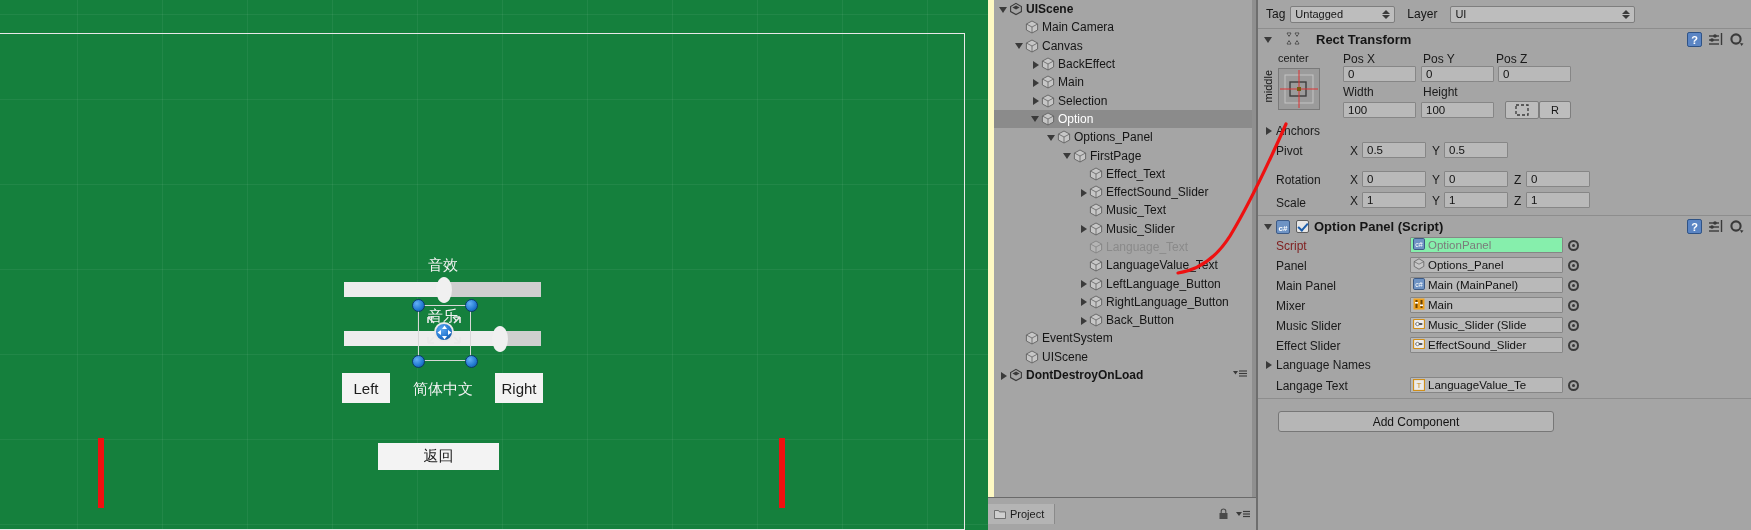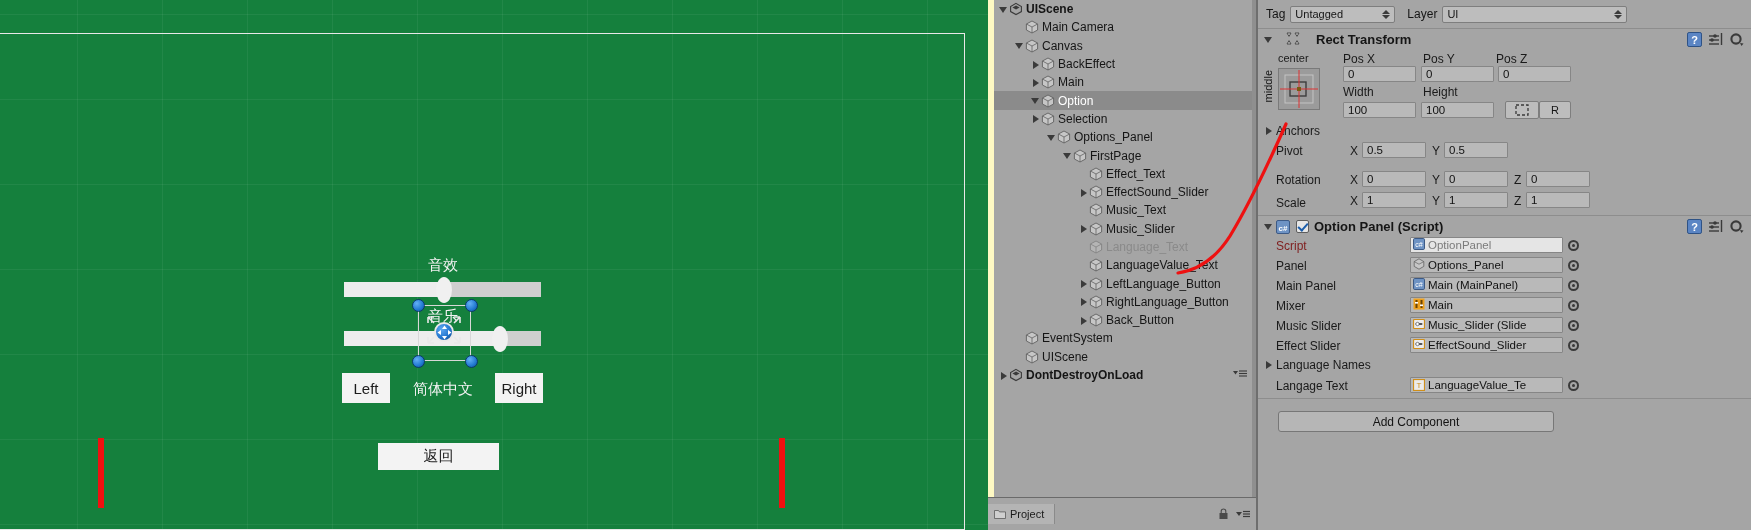--- a/index.html
+++ b/index.html
@@ -175,21 +175,21 @@
     border: 1px solid #868686; border-radius: 1px;
     font-size: 11.5px; color: #111; display: flex; align-items: center;
     padding-left: 4px;
   }
   .obj-field {
     position: absolute; height: 16px; background: #b9b9b9;
     border: 1px solid #868686; border-radius: 1px;
     font-size: 11.5px; color: #111; display: flex; align-items: center;
     padding-left: 2px; gap: 3px; overflow: hidden; white-space: nowrap;
   }
-  .obj-field.dim { color: #7b7b7b; background: #e5e5e5; }
+  .obj-field.dim { color: #7b7b7b; background: #86efac; }
   .obj-dot {
     position: absolute; width: 11px; height: 11px; border-radius: 50%;
     border: 2px solid #3a3a3a;
   }
   .obj-dot::after {
     content: ""; position: absolute; left: 2px; top: 2px;
     width: 3px; height: 3px; border-radius: 50%; background: #3a3a3a;
   }
   .mini-icon { width: 12px; height: 12px; flex: 0 0 12px; }
   .anchor-prev {
@@ -323,43 +323,43 @@
           <span class="tri closed"></span>
           <span class="go-icon">
             <svg viewBox="0 0 14 14">
               <polygon points="7,1 12.6,4 12.6,10 7,13 1.4,10 1.4,4" fill="#c6c6c6" stroke="#616161" stroke-width="0.9"></polygon>
               <polyline points="1.4,4 7,7 12.6,4" fill="none" stroke="#616161" stroke-width="0.8"></polyline>
               <line x1="7" y1="7" x2="7" y2="13" stroke="#616161" stroke-width="0.8"></line>
             </svg>
           </span>
           <span class="h-label">Main</span>
         </div>
+        <div class="h-row">
+          <span style="flex: 0 0 36px;"></span>
+          <span class="tri closed"></span>
+          <span class="go-icon">
+            <svg viewBox="0 0 14 14">
+              <polygon points="7,1 12.6,4 12.6,10 7,13 1.4,10 1.4,4" fill="#c6c6c6" stroke="#616161" stroke-width="0.9"></polygon>
+              <polyline points="1.4,4 7,7 12.6,4" fill="none" stroke="#616161" stroke-width="0.8"></polyline>
+              <line x1="7" y1="7" x2="7" y2="13" stroke="#616161" stroke-width="0.8"></line>
+            </svg>
+          </span>
+          <span class="h-label">Selection</span>
+        </div>
         <div class="h-row selected">
           <span style="flex: 0 0 36px;"></span>
           <span class="tri open"></span>
           <span class="go-icon">
             <svg viewBox="0 0 14 14">
               <polygon points="7,1 12.6,4 12.6,10 7,13 1.4,10 1.4,4" fill="#c6c6c6" stroke="#616161" stroke-width="0.9"></polygon>
               <polyline points="1.4,4 7,7 12.6,4" fill="none" stroke="#616161" stroke-width="0.8"></polyline>
               <line x1="7" y1="7" x2="7" y2="13" stroke="#616161" stroke-width="0.8"></line>
             </svg>
           </span>
           <span class="h-label">Option</span>
-        </div>
-        <div class="h-row">
-          <span style="flex: 0 0 36px;"></span>
-          <span class="tri closed"></span>
-          <span class="go-icon">
-            <svg viewBox="0 0 14 14">
-              <polygon points="7,1 12.6,4 12.6,10 7,13 1.4,10 1.4,4" fill="#c6c6c6" stroke="#616161" stroke-width="0.9"></polygon>
-              <polyline points="1.4,4 7,7 12.6,4" fill="none" stroke="#616161" stroke-width="0.8"></polyline>
-              <line x1="7" y1="7" x2="7" y2="13" stroke="#616161" stroke-width="0.8"></line>
-            </svg>
-          </span>
-          <span class="h-label">Selection</span>
         </div>
         <div class="h-row">
           <span style="flex: 0 0 52px;"></span>
           <span class="tri open"></span>
           <span class="go-icon">
             <svg viewBox="0 0 14 14">
               <polygon points="7,1 12.6,4 12.6,10 7,13 1.4,10 1.4,4" fill="#c6c6c6" stroke="#616161" stroke-width="0.9"></polygon>
               <polyline points="1.4,4 7,7 12.6,4" fill="none" stroke="#616161" stroke-width="0.8"></polyline>
               <line x1="7" y1="7" x2="7" y2="13" stroke="#616161" stroke-width="0.8"></line>
             </svg>
@@ -554,21 +554,21 @@
 
   <div id="inspector">
 
     <div class="tag-row">
       <span class="lbl">Tag</span>
       <div class="dropdown" style="width:105px;">
         <span>Untagged</span>
         <span class="arrows"></span>
       </div>
       <span class="lbl" style="margin-left:12px;">Layer</span>
-      <div class="dropdown" style="width:185px;">
+      <div class="dropdown" style="width:185px;margin-left:8px;">
         <span>UI</span>
         <span class="arrows"></span>
       </div>
     </div>
 
     <div class="comp-header" style="top:28px;gap:8px;">
       <span class="tri open ctri"></span>
       <svg width="20" height="17" viewBox="0 0 20 17" style="margin:0 5px 0 1px;">
         <g fill="none" stroke="#4d4d4d" stroke-width="1">
           <polygon points="4,2 8,2 6,5.4" fill="#c9c9c9"></polygon>

